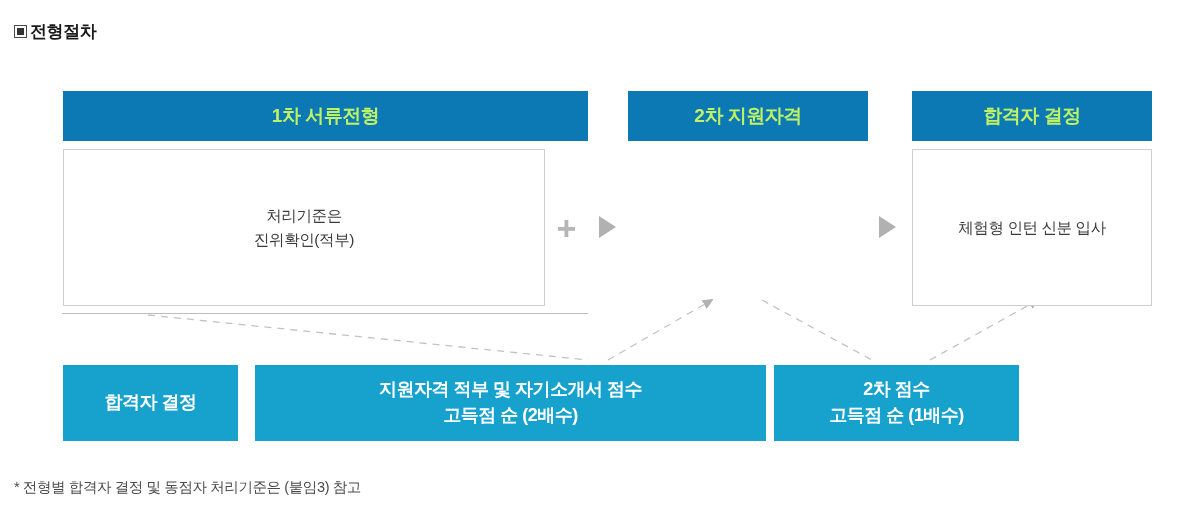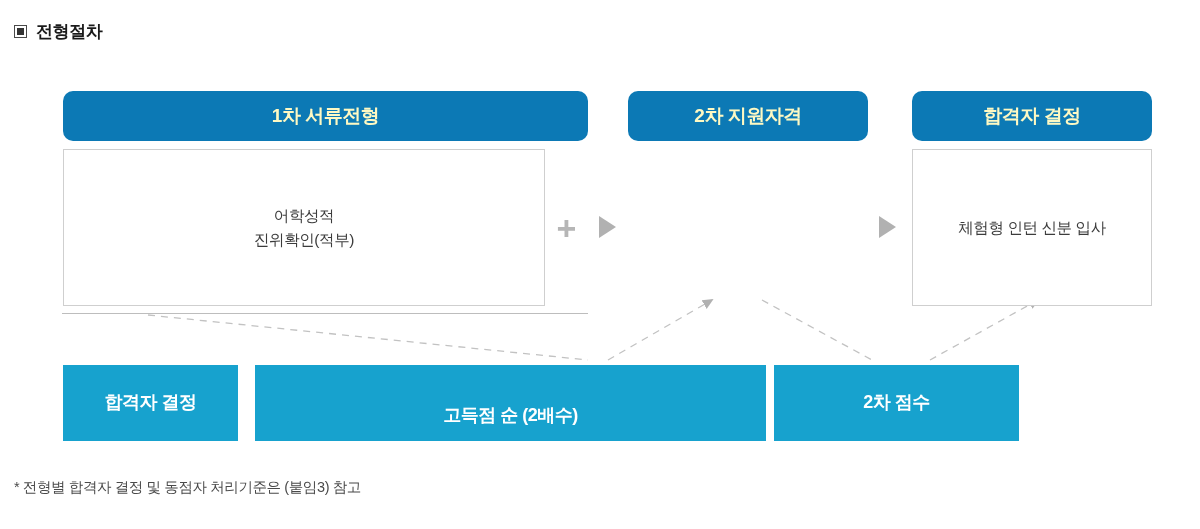--- a/index.html
+++ b/index.html
@@ -23,21 +23,21 @@
     height: 529px;
   }
 
   
   .section-title {
     position: absolute;
     left: 14px;
     top: 20px;
     display: flex;
     align-items: center;
-    gap: 9px;
+    gap: 3px;
     font-size: 17px;
     font-weight: bold;
     color: #1a1a1a;
     letter-spacing: -0.4px;
   }
   .bullet-square {
     width: 13px;
     height: 13px;
     border: 1px solid #4a4a4a;
     background: #ffffff;
@@ -67,29 +67,28 @@
 
   
   .stage {
     position: absolute;
     box-sizing: border-box;
   }
   .stage-header {
     box-sizing: border-box;
     height: 50px;
     background: #0c79b5;
-    color: #fef9c3;
+    color: #bef264;
     font-size: 19px;
     font-weight: bold;
     letter-spacing: -0.5px;
     display: flex;
     align-items: center;
     justify-content: center;
     text-align: center;
-    border-radius: 10px;
   }
   .stage-body {
     margin-top: 8px;
     display: flex;
     align-items: stretch;
     height: 157px;
   }
   .stage-box {
     box-sizing: border-box;
     border: 1px solid #cfcfcf;
@@ -183,21 +182,21 @@
     <line x1="762" y1="300" x2="872" y2="360" stroke="#c2c2c2" stroke-width="1.3" stroke-dasharray="7 6"></line>
 
     <line x1="930" y1="360" x2="1038" y2="300" stroke="#c2c2c2" stroke-width="1.3" stroke-dasharray="7 6" marker-end="url(#arrowhead)"></line>
   </svg>
 
   <div class="stage" style="left:63px; top:91px; width:525px;">
     <div class="stage-header">1차 서류전형</div>
     <div class="stage-body">
       <div class="stage-box">
         <span>
-          <span>어학성적</span><br>
+          <span>처리기준은</span><br>
           <span>진위확인(적부)</span>
         </span>
       </div>
       <div class="plus-sep">+</div>
     </div>
   </div>
 
   <div class="tri-arrow" style="left:599px; top:216px;"></div>
 
   <div class="stage" style="left:628px; top:91px; width:240px;">
@@ -214,26 +213,27 @@
       </div>
     </div>
   </div>
 
   <div class="criteria" style="left:63px; width:175px;">
     <span>합격자 결정</span>
   </div>
 
   <div class="criteria" style="left:255px; width:511px;">
     <span>
-      <br>
+      <span>지원자격 적부 및 자기소개서 점수</span><br>
       <span>고득점 순 (2배수)</span>
     </span>
   </div>
 
   <div class="criteria" style="left:774px; width:245px;">
     <span>
       <span>2차 점수</span><br>
+      <span>고득점 순 (1배수)</span>
     </span>
   </div>
 
   <div class="footnote">* 전형별 합격자 결정 및 동점자 처리기준은 (붙임3) 참고</div>
 
 </div>
 
 </body></html>

